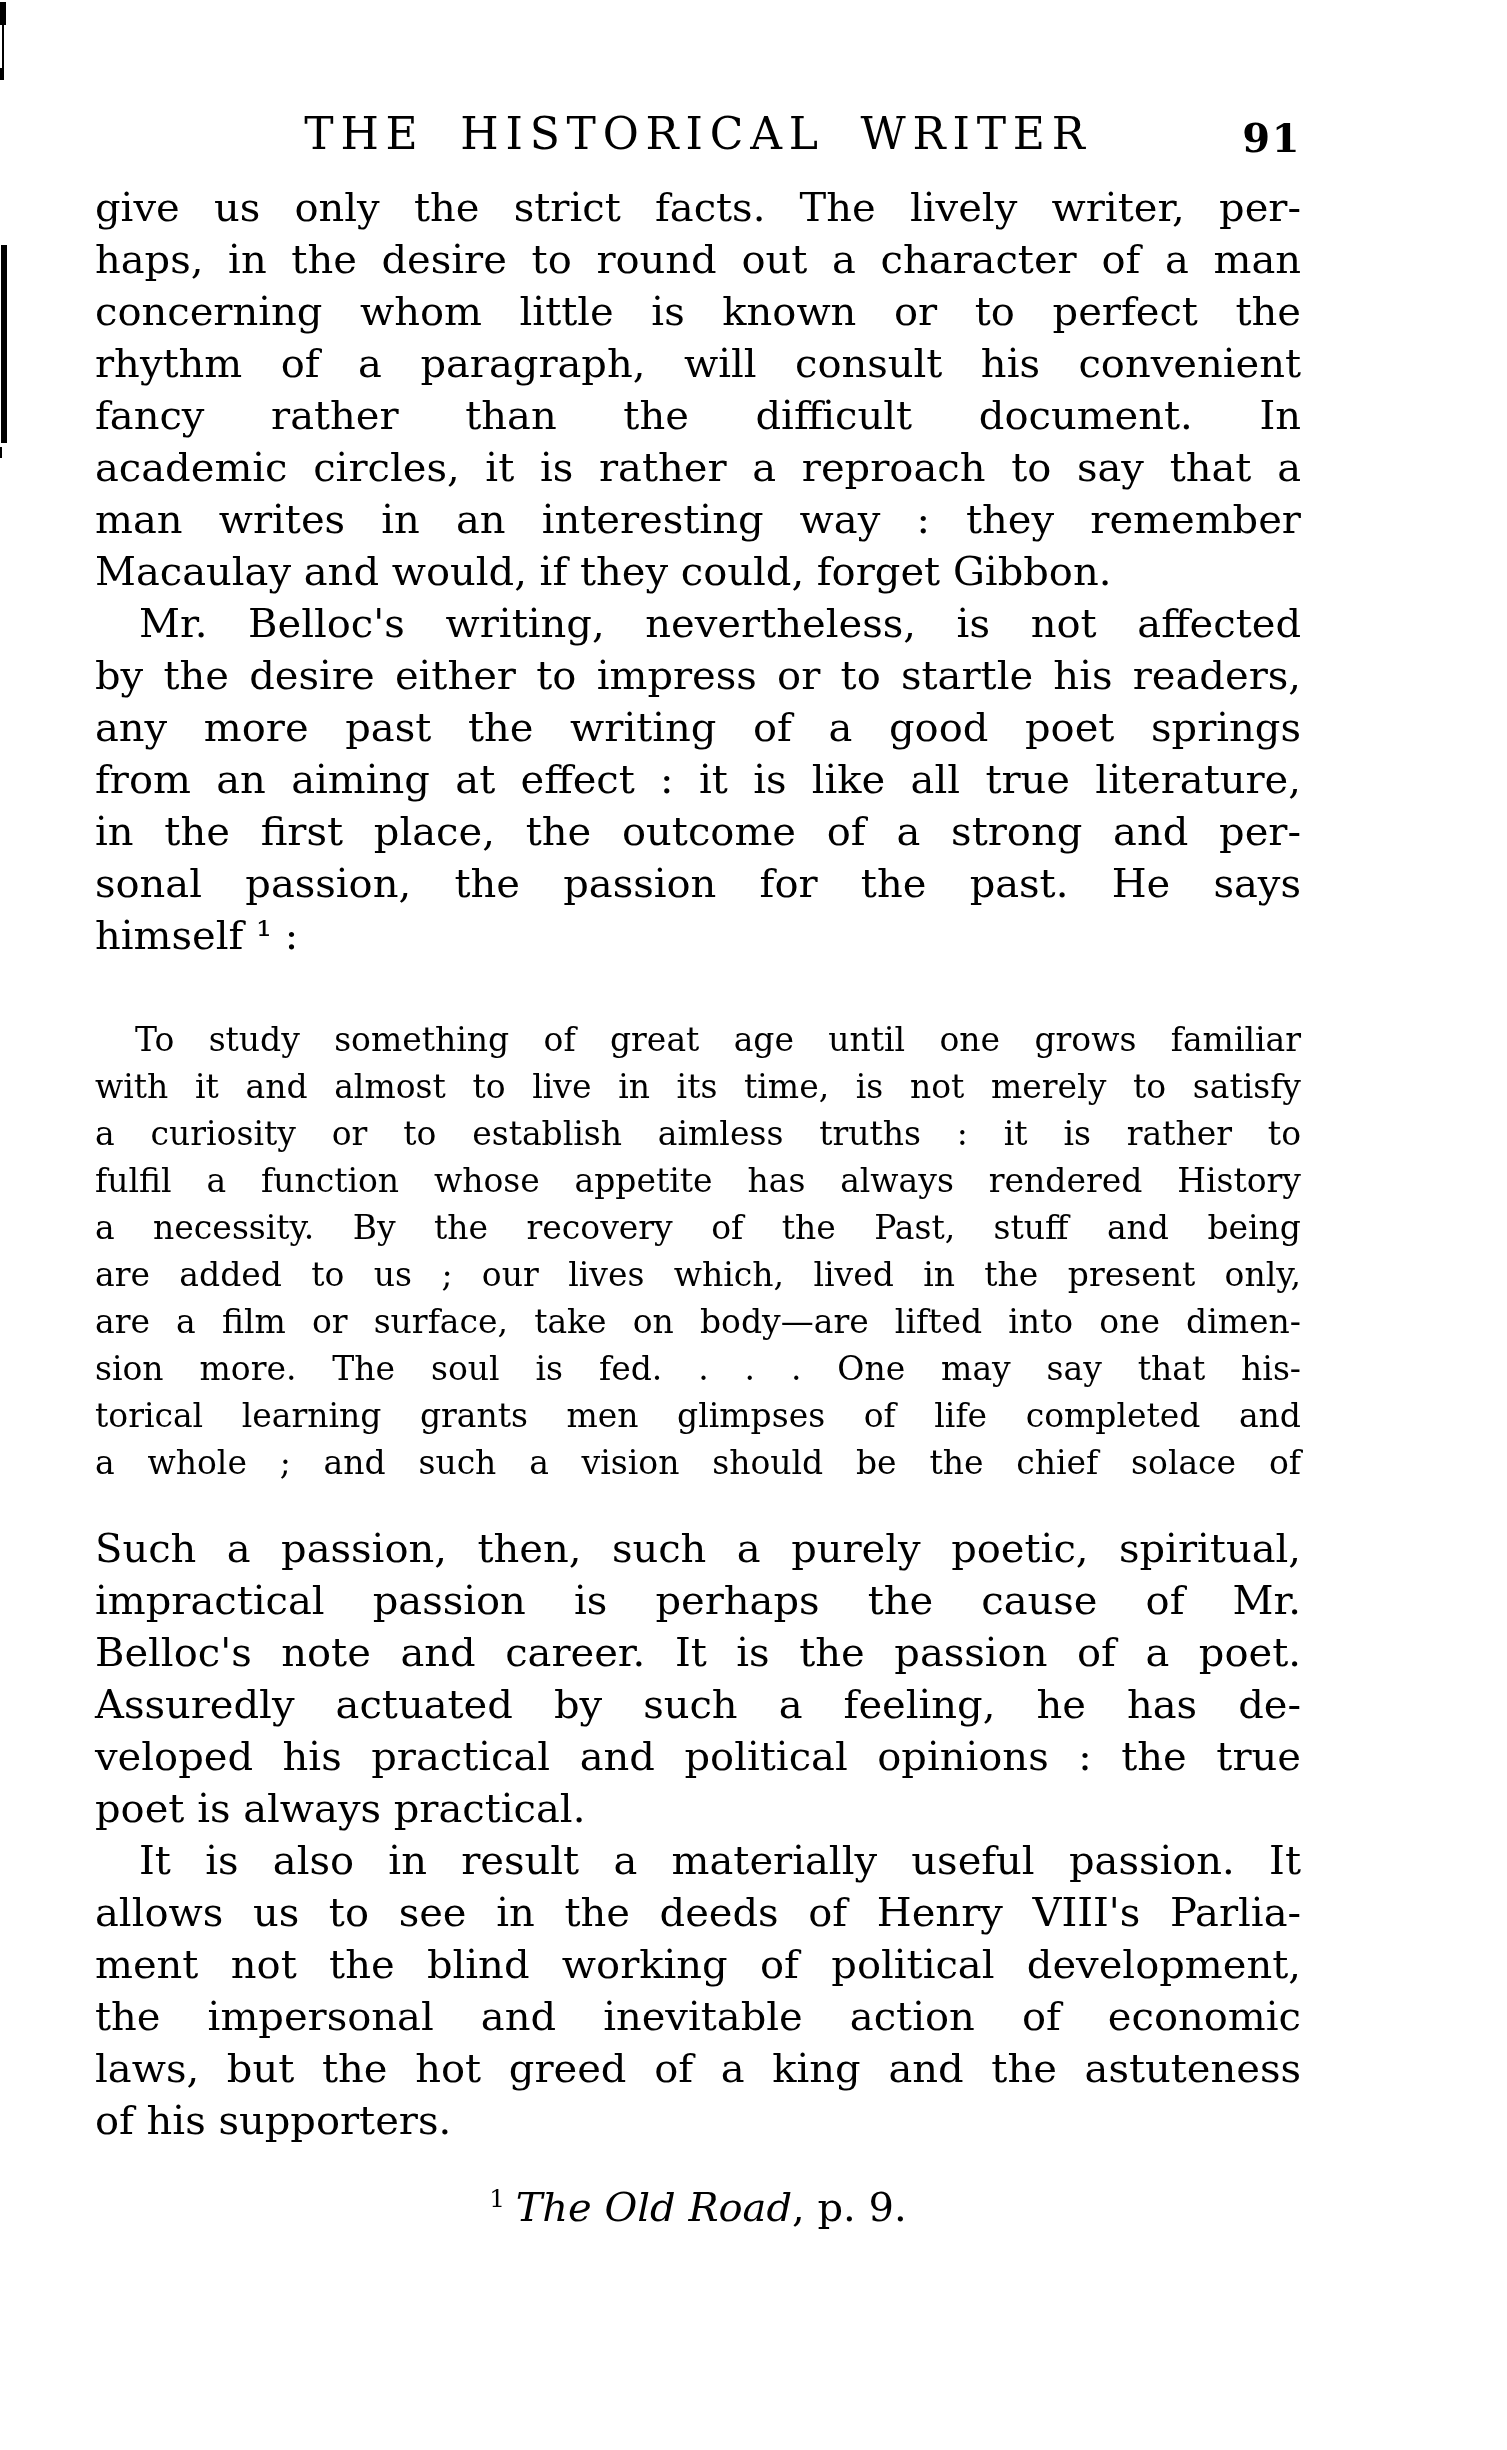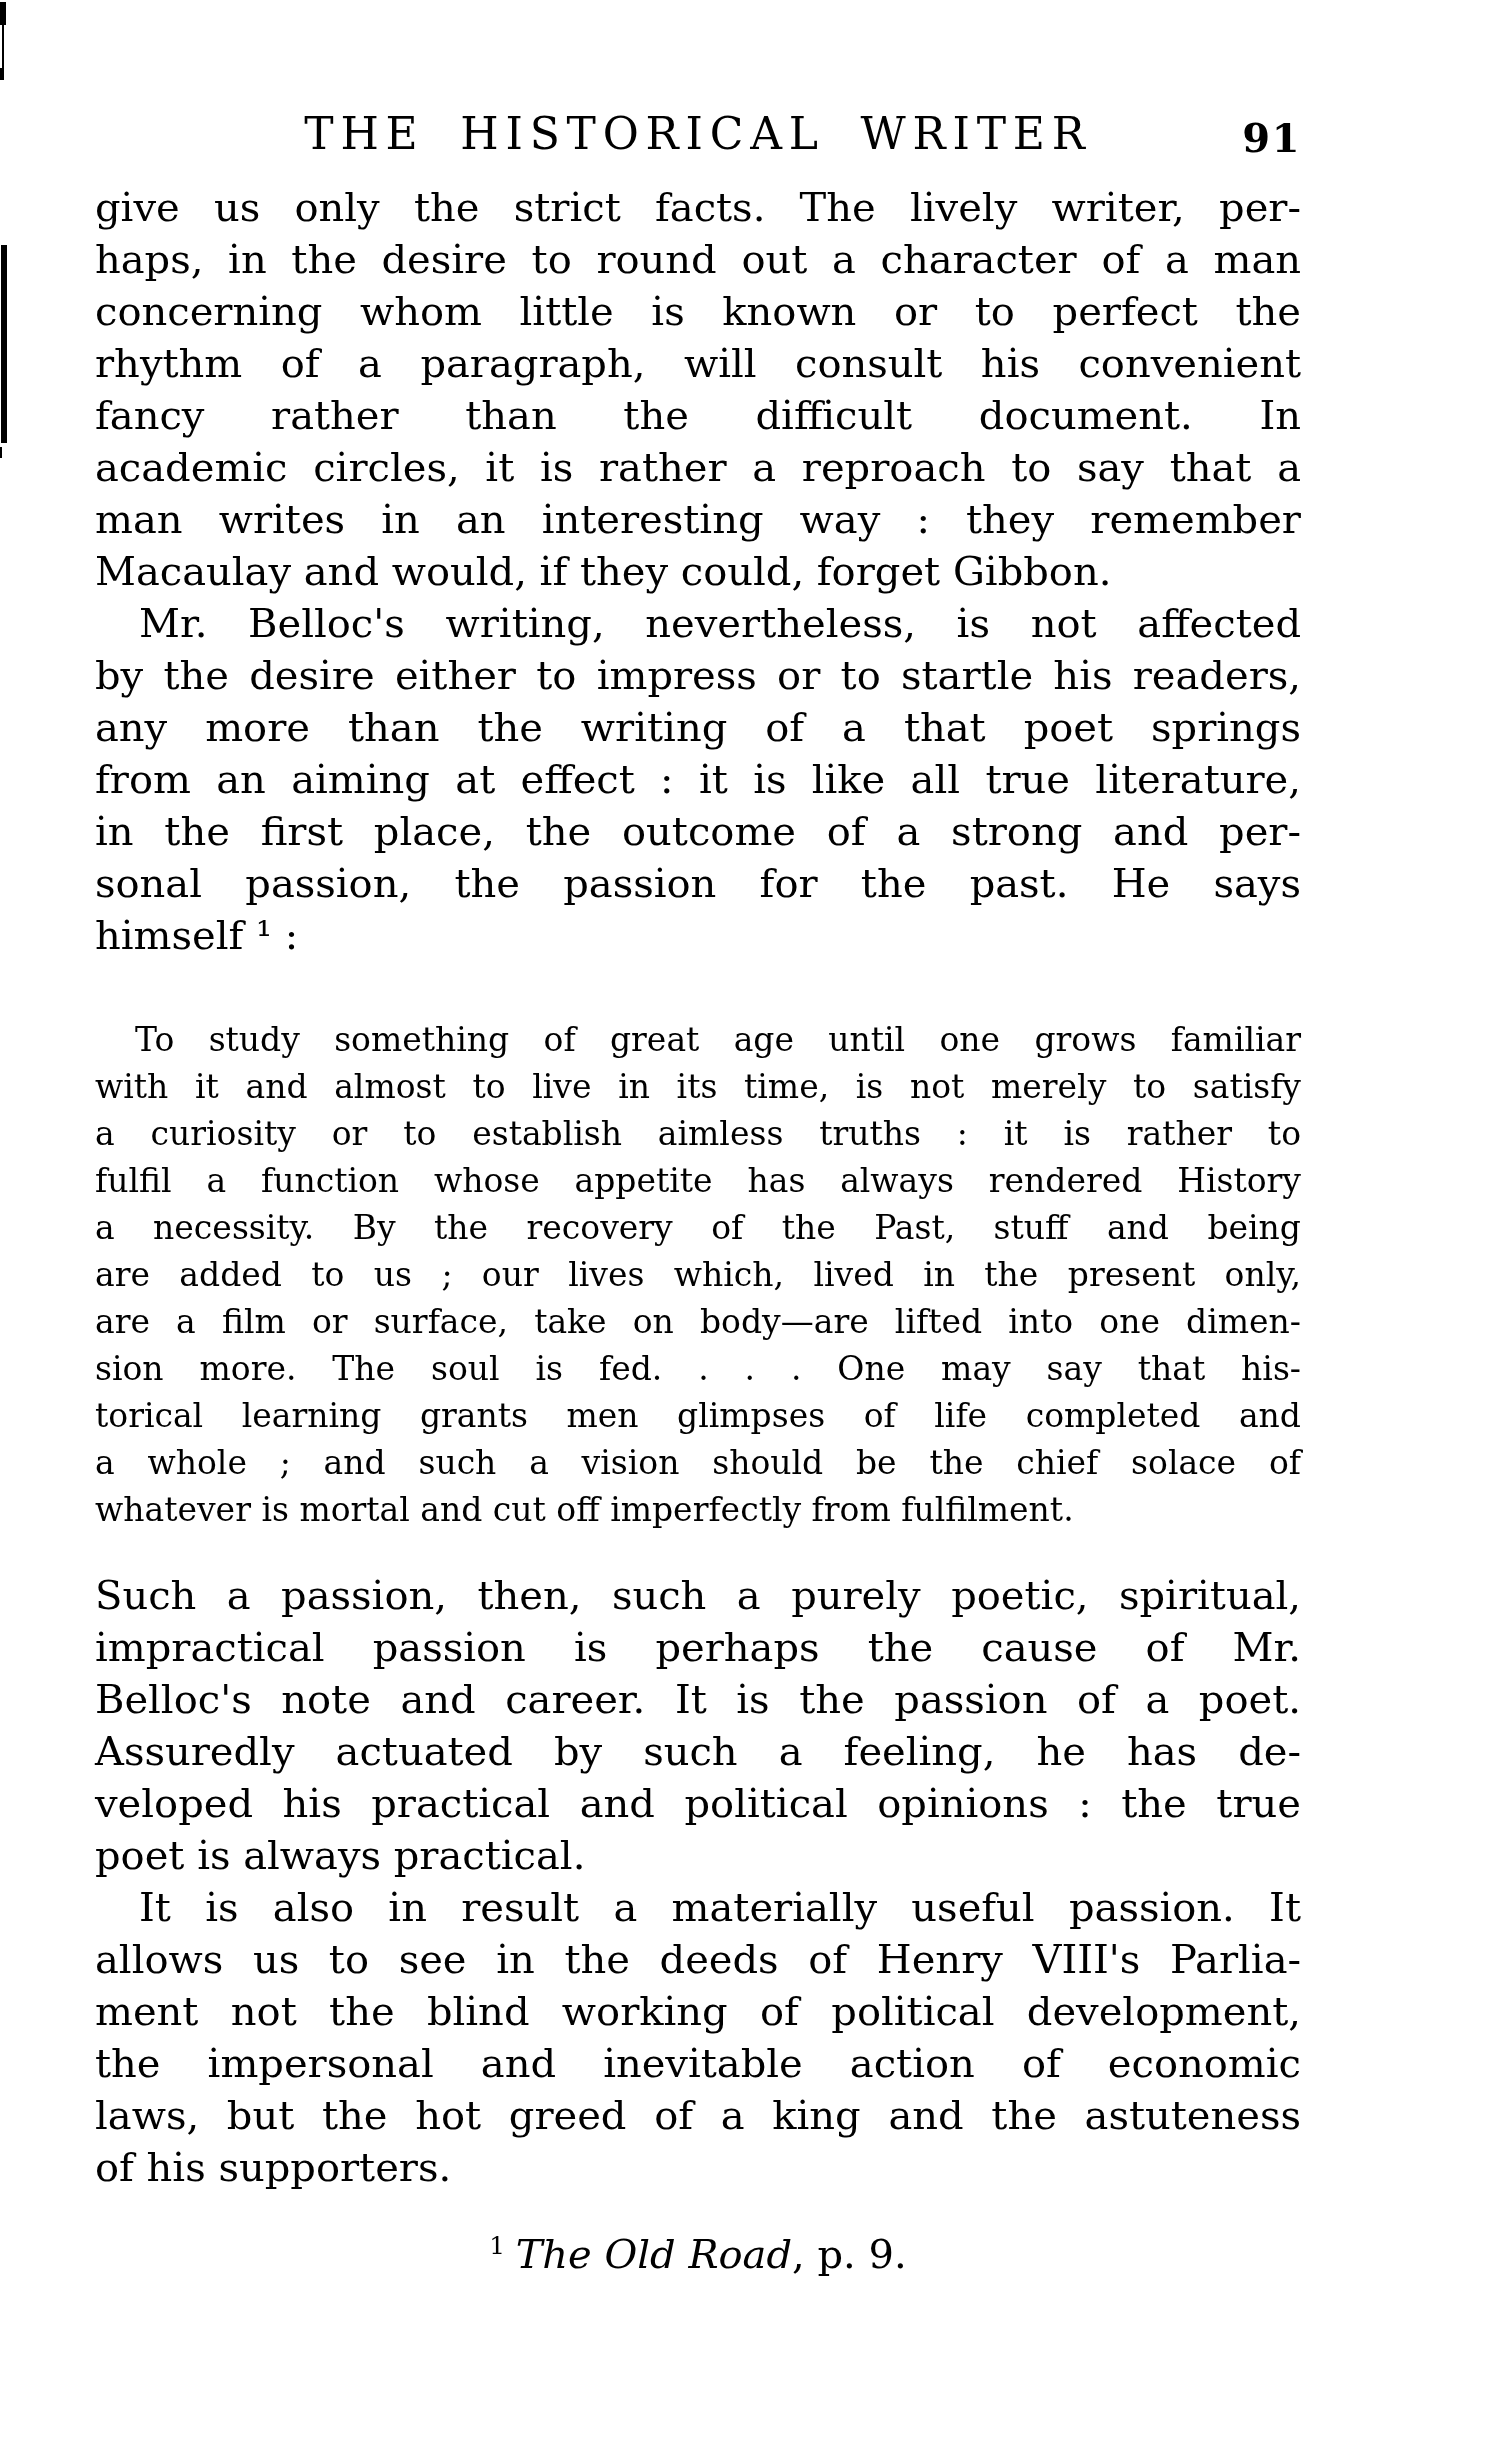--- a/index.html
+++ b/index.html
@@ -104,39 +104,38 @@
     <div class="line justify">rhythm of a paragraph, will consult his convenient</div>
     <div class="line justify">fancy rather than the difficult document. In</div>
     <div class="line justify">academic circles, it is rather a reproach to say that a</div>
     <div class="line justify">man writes in an interesting way : they remember</div>
     <div class="line">Macaulay and would, if they could, forget Gibbon.</div>
   </div>
 
   <div>
     <div class="line justify indent">Mr. Belloc's writing, nevertheless, is not affected</div>
     <div class="line justify">by the desire either to impress or to startle his readers,</div>
-    <div class="line justify">any more than the writing of a that poet springs</div>
+    <div class="line justify">any more past the writing of a good poet springs</div>
     <div class="line justify">from an aiming at effect : it is like all true literature,</div>
     <div class="line justify">in the first place, the outcome of a strong and per-</div>
     <div class="line justify">sonal passion, the passion for the past. He says</div>
     <div class="line">himself ¹ :</div>
   </div>
 
   <div class="quote-block">
     <div class="line justify indent">To study something of great age until one grows familiar</div>
     <div class="line justify">with it and almost to live in its time, is not merely to satisfy</div>
     <div class="line justify">a curiosity or to establish aimless truths : it is rather to</div>
     <div class="line justify">fulfil a function whose appetite has always rendered History</div>
     <div class="line justify">a necessity. By the recovery of the Past, stuff and being</div>
     <div class="line justify">are added to us ; our lives which, lived in the present only,</div>
     <div class="line justify">are a film or surface, take on body—are lifted into one dimen-</div>
     <div class="line justify">sion more. The soul is fed. . . . One may say that his-</div>
     <div class="line justify">torical learning grants men glimpses of life completed and</div>
     <div class="line justify">a whole ; and such a vision should be the chief solace of</div>
-    <div class="line">whatever is mortal and cut off imperfectly from fulfilment.</div>
   </div>
 
   <div>
     <div class="line justify">Such a passion, then, such a purely poetic, spiritual,</div>
     <div class="line justify">impractical passion is perhaps the cause of Mr.</div>
     <div class="line justify">Belloc's note and career. It is the passion of a poet.</div>
     <div class="line justify">Assuredly actuated by such a feeling, he has de-</div>
     <div class="line justify">veloped his practical and political opinions : the true</div>
     <div class="line">poet is always practical.</div>
   </div>

